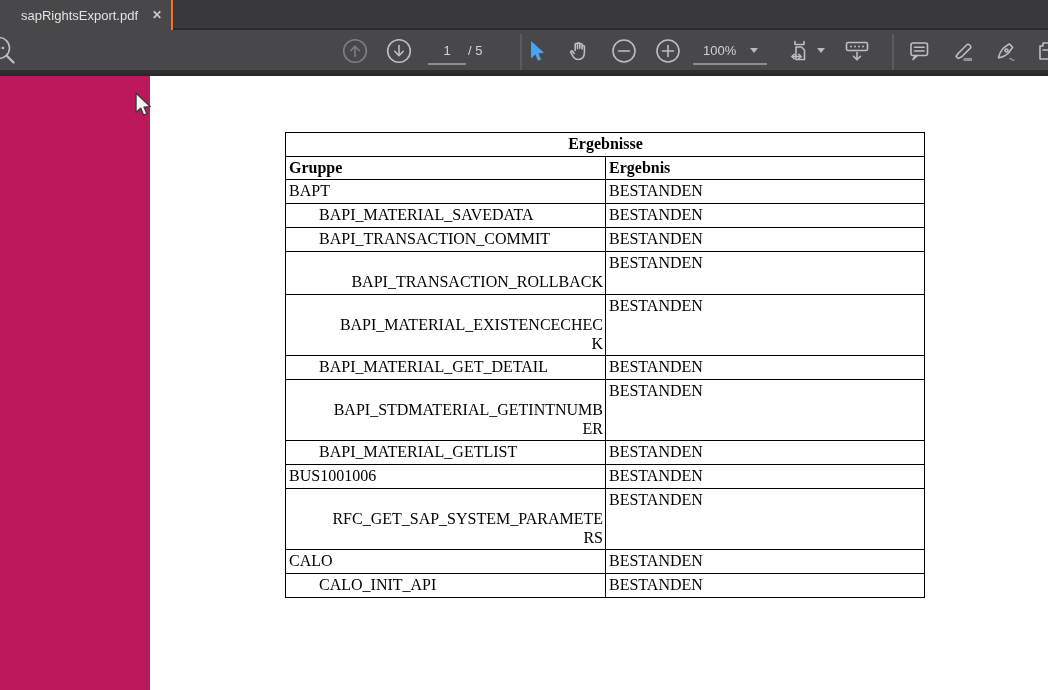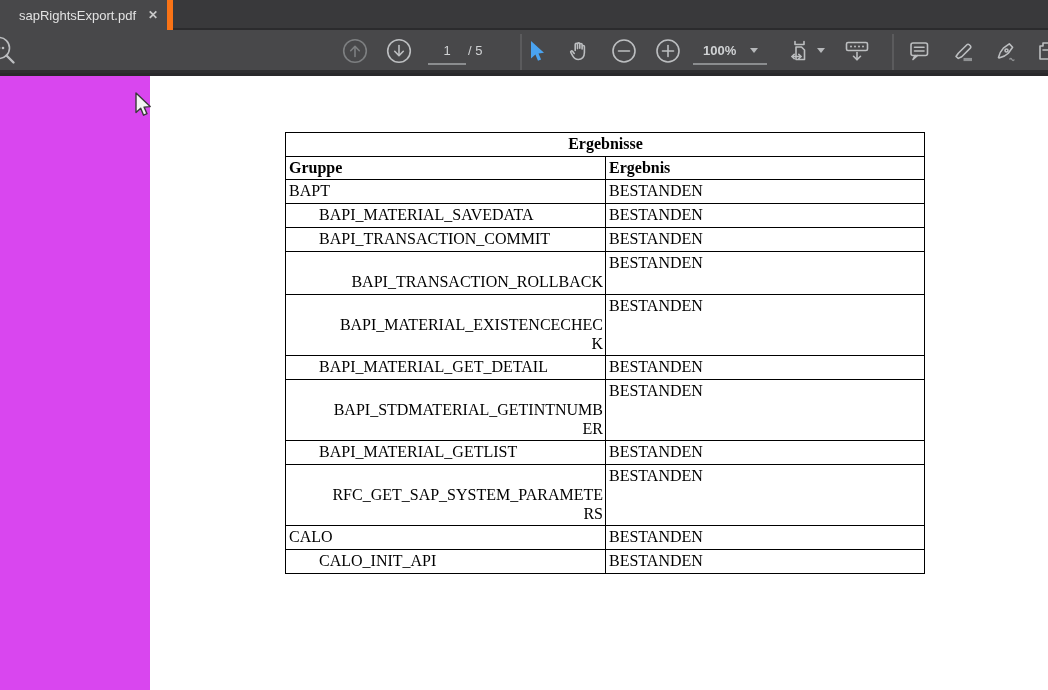--- a/index.html
+++ b/index.html
@@ -6,21 +6,21 @@
   html,body { width:1048px; height:690px; overflow:hidden; background:#29292b;
               font-family:"Liberation Sans", sans-serif; }
   .app { position:relative; width:1048px; height:690px; }
 
   
   .tabbar { position:absolute; left:0; top:0; width:1048px; height:30px;
             background:#39393b; z-index:5; }
   .tabbar::after { content:''; position:absolute; left:0; right:0; bottom:0;
             height:2px; background:#2b2b2d; }
   .tab { position:absolute; left:0; top:0; width:173px; height:30px;
-         background:#48484a; border-right:6px solid #f97316; z-index:6;
+         background:#48484a; border-right:2px solid #f97316; z-index:6;
          display:flex; align-items:center; }
   .tab-title { flex:1; text-align:center; color:#e2e2e2; font-size:13px;
                padding-left:12px; white-space:nowrap; overflow:hidden; }
   .tab-close { width:20px; color:#c9c9c9; font-size:12px; font-weight:bold;
                text-align:center; cursor:pointer; margin-right:4px; }
 
   
   .toolbar { position:absolute; left:0; top:30px; width:1048px; height:43px;
              background:#48484a; border-bottom:3px solid #2e2e30;
              overflow:hidden; z-index:4; }
@@ -33,21 +33,21 @@
   .ic { stroke:#bcbec0; fill:none; stroke-width:1.6;
         stroke-linecap:round; stroke-linejoin:round; }
   .ic-dim { stroke:#7d7f81; }
   .fillgray { fill:#bcbec0; stroke:none; }
   .caret { position:absolute; top:18px; width:0; height:0;
            border-left:4px solid transparent; border-right:4px solid transparent;
            border-top:5px solid #b6b8ba; }
 
   
   .content { position:absolute; left:0; top:76px; width:1048px; height:614px;
-             background:#d946ef; }
+             background:#be185d; }
   .page { position:absolute; left:150px; top:0; width:898px; height:614px;
           background:#ffffff; overflow:hidden; }
 
   
   .doc-table { position:absolute; left:135px; top:56px; width:639px;
                border-collapse:collapse; table-layout:fixed;
                font-family:"Liberation Serif", serif; font-size:16px;
                color:#000; }
   .doc-table col.c1 { width:320px; }
   .doc-table col.c2 { width:319px; }
@@ -136,21 +136,21 @@
     </div>
 
     <div class="titem" style="left:655px;">
       <svg width="26" height="26" viewBox="0 0 26 26">
         <circle class="ic" cx="13" cy="13" r="11"></circle>
         <line class="ic" x1="7.5" y1="13" x2="18.5" y2="13"></line>
         <line class="ic" x1="13" y1="7.5" x2="13" y2="18.5"></line>
       </svg>
     </div>
 
-    <div class="ttext" style="left:703px; top:13px;font-weight:bold;">100%</div>
+    <div class="ttext" style="left:703px; top:13px;">100%</div>
     <div class="caret" style="left:750px;"></div>
     <div class="underline" style="left:693px; top:33px; width:74px;"></div>
 
     <div class="titem" style="left:788px;">
       <svg width="26" height="26" viewBox="0 0 26 26">
         <path class="ic" d="M7 3.5 v3 h9 v-3"></path>
         <path class="ic" d="M8 9 h5.5 l3 3 V21.5 H8 Z"></path>
         <line class="ic" x1="4" y1="18.5" x2="13" y2="18.5"></line>
         <polyline class="ic" points="6.2,16.4 4,18.5 6.2,20.6"></polyline>
         <polyline class="ic" points="10.8,16.4 13,18.5 10.8,20.6"></polyline>
@@ -266,20 +266,24 @@
                 <div class="line">&nbsp;</div>
                 <div class="line">BAPI_STDMATERIAL_GETINTNUMB</div>
                 <div class="line">ER</div>
               </td>
               <td>BESTANDEN</td>
             </tr>
             <tr class="h1">
               <td class="indent">BAPI_MATERIAL_GETLIST</td>
               <td>BESTANDEN</td>
             </tr>
+            <tr class="h1">
+              <td>BUS1001006</td>
+              <td>BESTANDEN</td>
+            </tr>
             <tr class="h3">
               <td>
                 <div class="line">&nbsp;</div>
                 <div class="line">RFC_GET_SAP_SYSTEM_PARAMETE</div>
                 <div class="line">RS</div>
               </td>
               <td>BESTANDEN</td>
             </tr>
             <tr class="h1">
               <td>CALO</td>

